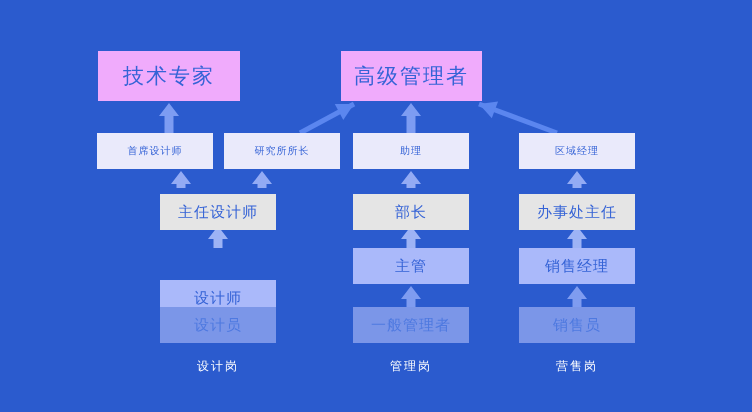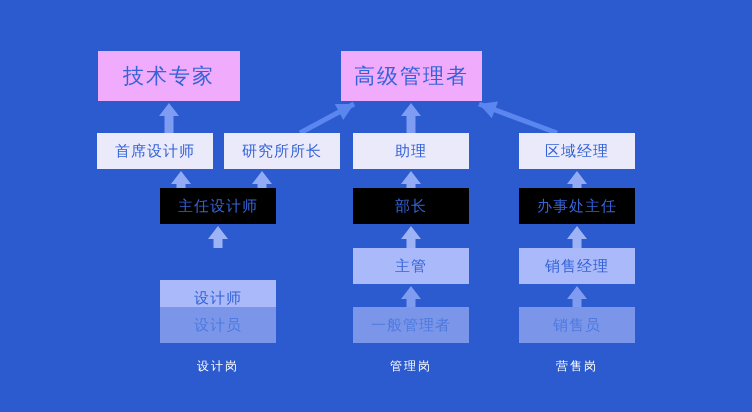--- a/index.html
+++ b/index.html
@@ -39,27 +39,28 @@
   }
   
   .tier-top {
     background: #f0abfc;
     font-size: 21px;
     color: #3563d6;
     letter-spacing: 2px;
   }
   .tier-2 {
     background: #eaeafb;
-    font-size: 15px;
+    font-size: 10px;
     color: #3563d6;
   }
   .tier-3 {
-    background: #000000;
+    background: #e5e5e5;
     font-size: 15px;
     color: #3563d6;
+    margin-top: 6px;
   }
   .tier-4 {
     background: #aab9fa;
     font-size: 15px;
     color: #3563d6;
   }
   .tier-5 {
     background: #7b96e8;
     font-size: 15px;
     color: #4e79e0;

